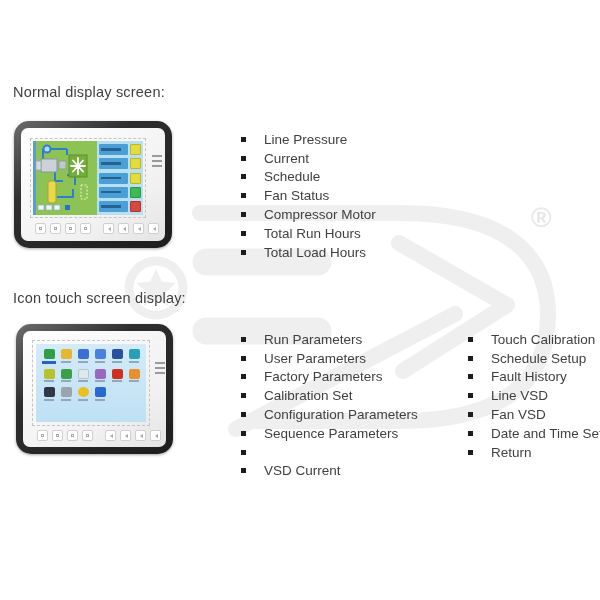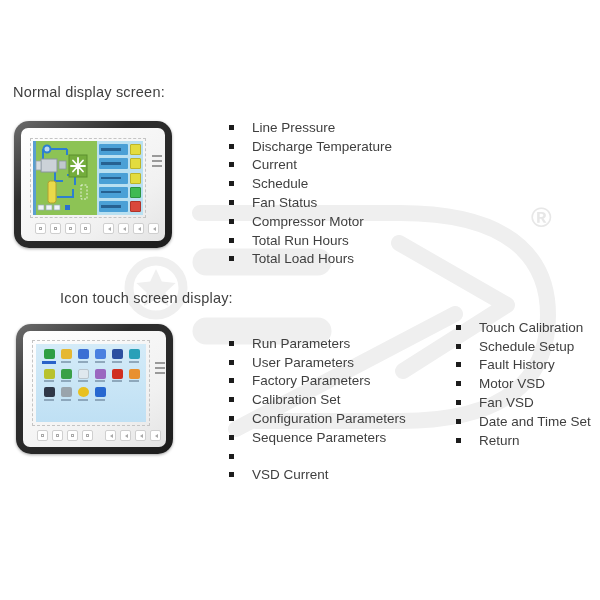--- a/index.html
+++ b/index.html
@@ -16,29 +16,29 @@
     position:absolute; left:531px; top:202px; z-index:0;
     font-size:28px; color:#e7e7e7; font-weight:bold; pointer-events:none;
   }
 
   
   .section-heading {
     position:absolute; left:13px; z-index:1;
     font-size:14.5px; color:#3f3f3f; letter-spacing:0.2px;
   }
   .heading-normal { top:84px; }
-  .heading-icon   { top:290px;margin-left:47px; }
-
-  
-  .features { position:absolute; z-index:1; list-style:none; margin:0; padding:0; }
+  .heading-icon   { top:290px; }
+
+  
+  .features { position:absolute; z-index:1; list-style:none; margin:12px; padding:0; }
   .features li { display:flex; align-items:center; height:18.8px; }
   .features .bullet { width:5px; height:5px; background:#1c1c1c; margin-right:18px; flex:none; }
   .features .label { font-size:13.5px; color:#3f3f3f; white-space:nowrap; }
   .list-normal     { left:229px; top:118px; }
-  .list-icon-left  { left:229px; top:334px; }
+  .list-icon-left  { left:229px; top:318px; }
   .list-icon-right { left:456px; top:318px; }
 
   
   .device {
     position:absolute; z-index:1; border-radius:15px;
     background:linear-gradient(145deg,#6c6c6c 0%,#2e2e2e 35%,#1d1d1d 100%);
     box-shadow:0 1px 3px rgba(0,0,0,.35);
     padding:7px;
   }
   .bezel {
@@ -217,24 +217,20 @@
   </div>
 
   <ul class="features list-normal">
 
   <li>
       <span class="bullet"></span>
       <span class="label">Line Pressure</span>
     </li>
       <li>
       <span class="bullet"></span>
-      <span class="label">Discharge Temperature</span>
-    </li>
-      <li>
-      <span class="bullet"></span>
       <span class="label">Current</span>
     </li>
       <li>
       <span class="bullet"></span>
       <span class="label">Schedule</span>
     </li>
       <li>
       <span class="bullet"></span>
       <span class="label">Fan Status</span>
     </li>
@@ -407,21 +403,21 @@
       <li>
       <span class="bullet"></span>
       <span class="label">Schedule Setup</span>
     </li>
       <li>
       <span class="bullet"></span>
       <span class="label">Fault History</span>
     </li>
       <li>
       <span class="bullet"></span>
-      <span class="label">Motor VSD</span>
+      <span class="label">Line VSD</span>
     </li>
       <li>
       <span class="bullet"></span>
       <span class="label">Fan VSD</span>
     </li>
       <li>
       <span class="bullet"></span>
       <span class="label">Date and Time Set</span>
     </li>
       <li>

